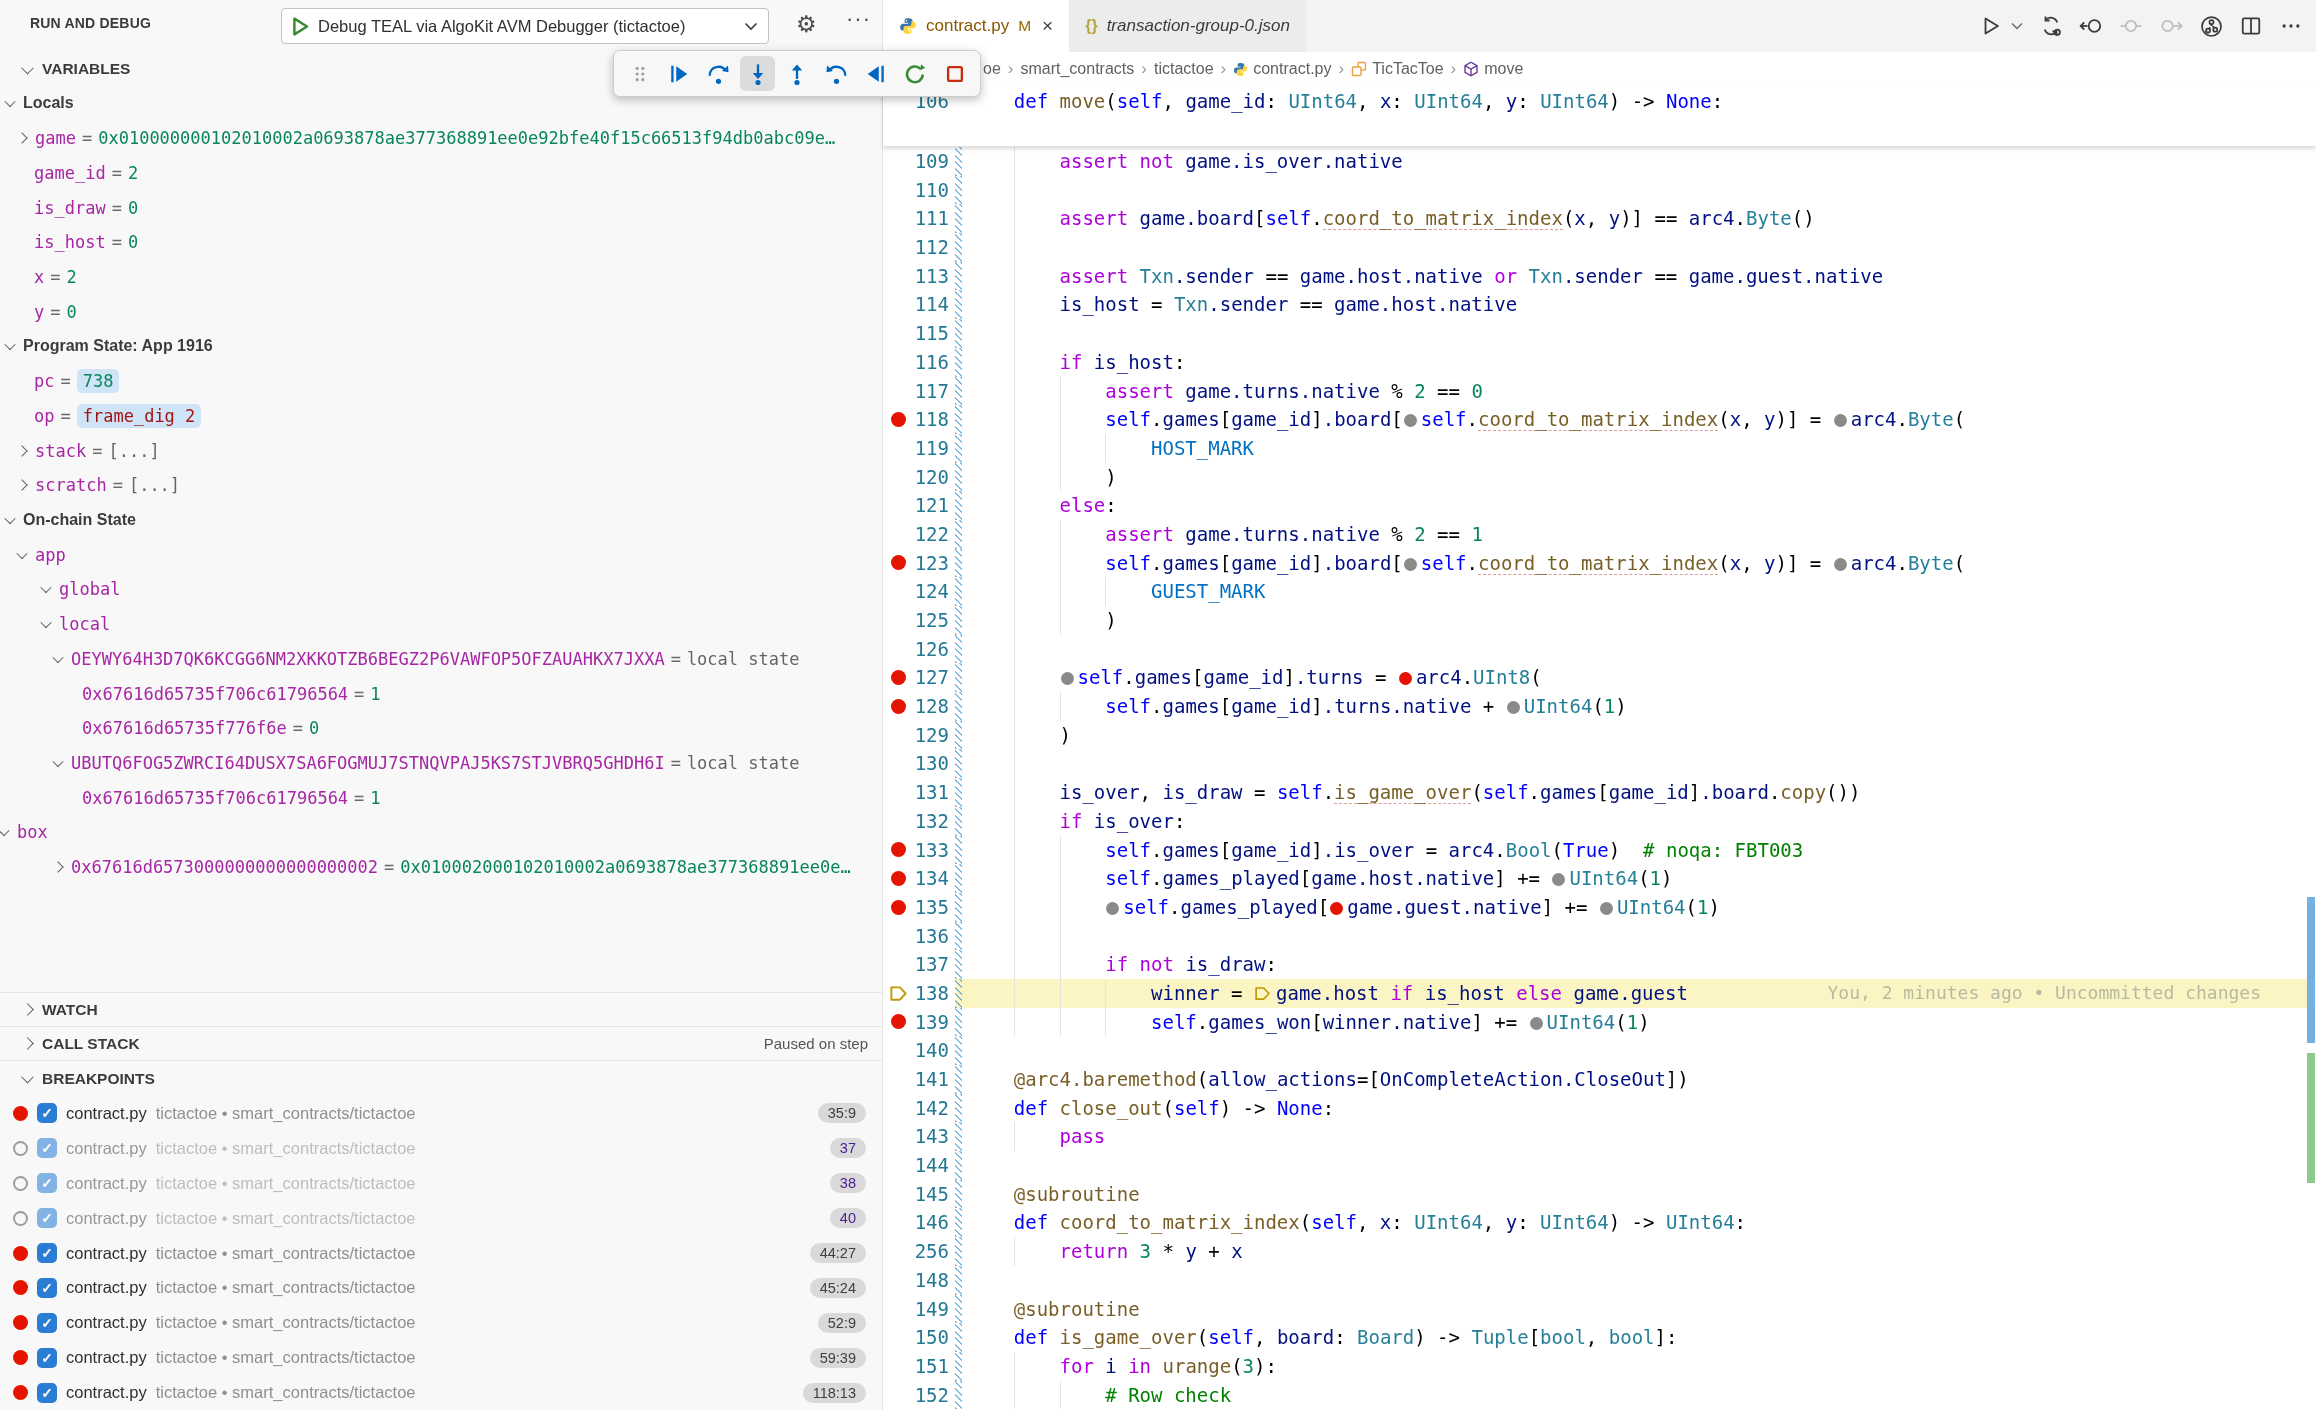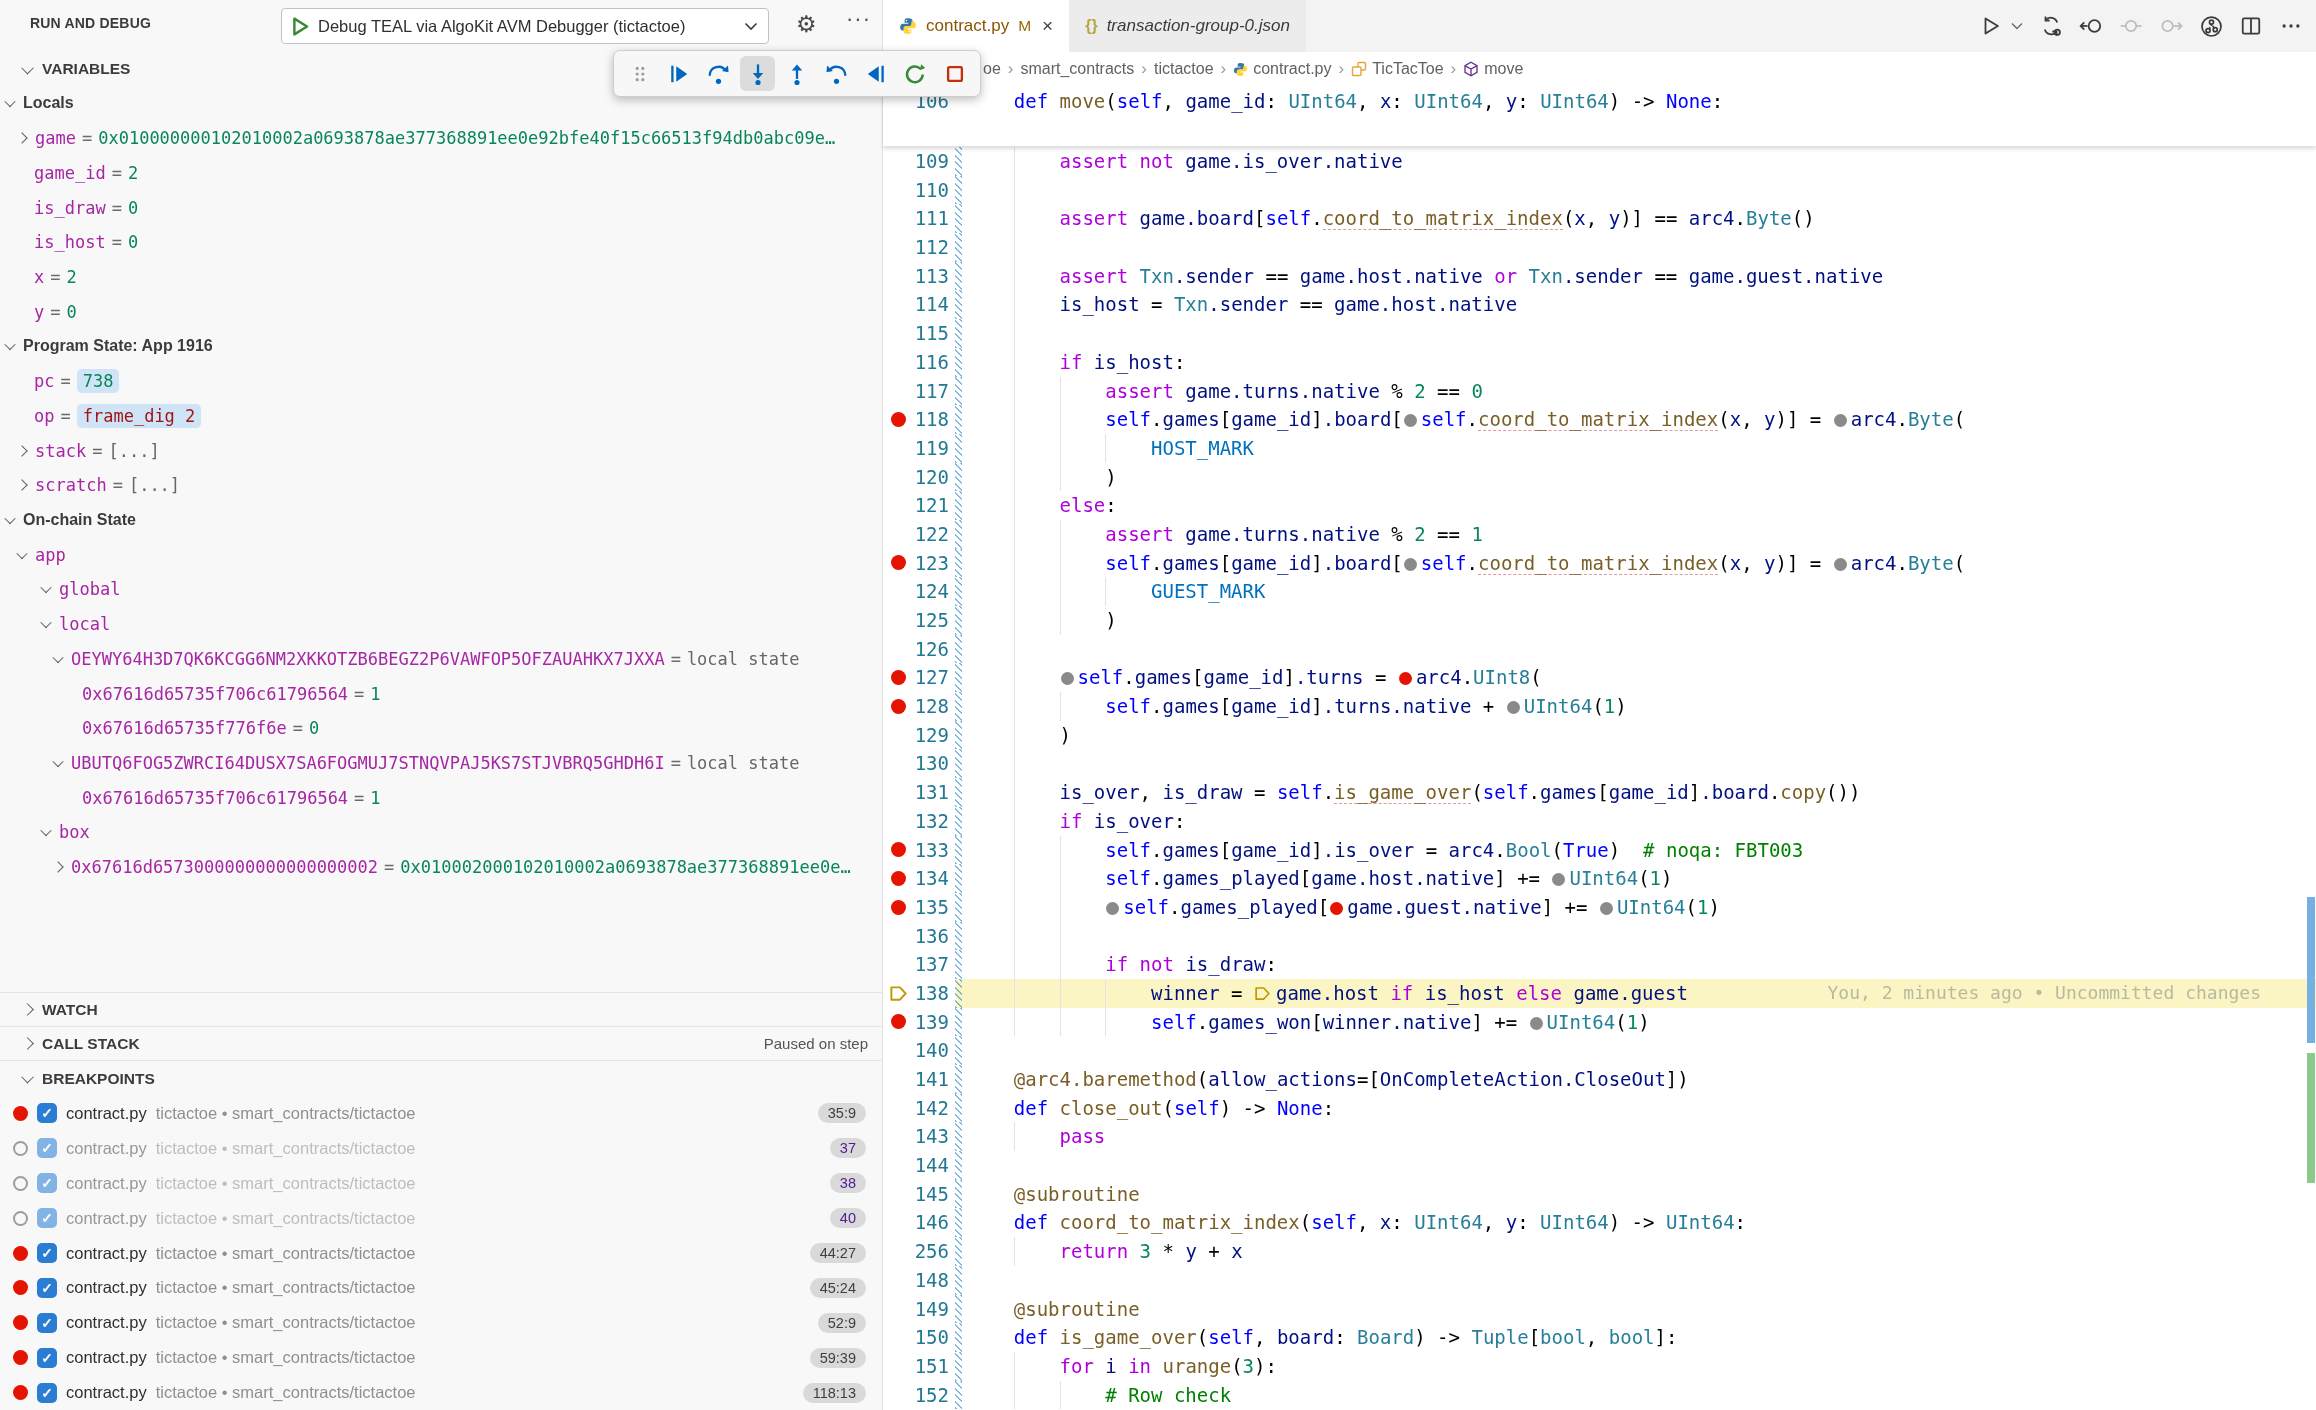--- a/index.html
+++ b/index.html
@@ -249,21 +249,21 @@
         <span class="vname">UBUTQ6FOG5ZWRCI64DUSX7SA6FOGMUJ7STNQVPAJ5KS7STJVBRQ5GHDH6I</span>
         <span class="veq">=</span>
         <span class="vval dim">local state</span>
       </div>
       <div class="vrow" style="padding-left: 66px;">
         <span style="display: inline-block; width: 16px;"></span>
         <span class="vname">0x67616d65735f706c61796564</span>
         <span class="veq">=</span>
         <span class="vval">1</span>
       </div>
-      <div class="vrow" style="padding-left: 42px;">
+      <div class="vrow" style="">
         <span class="chev open"></span>
         <span class="vname">box</span>
       </div>
       <div class="vrow" style="padding-left: 54px;">
         <span class="chev closed"></span>
         <span class="vname">0x67616d6573000000000000000002</span>
         <span class="veq">=</span>
         <span class="vval">0x010002000102010002a0693878ae377368891ee0e…</span>
       </div>
     </div>

